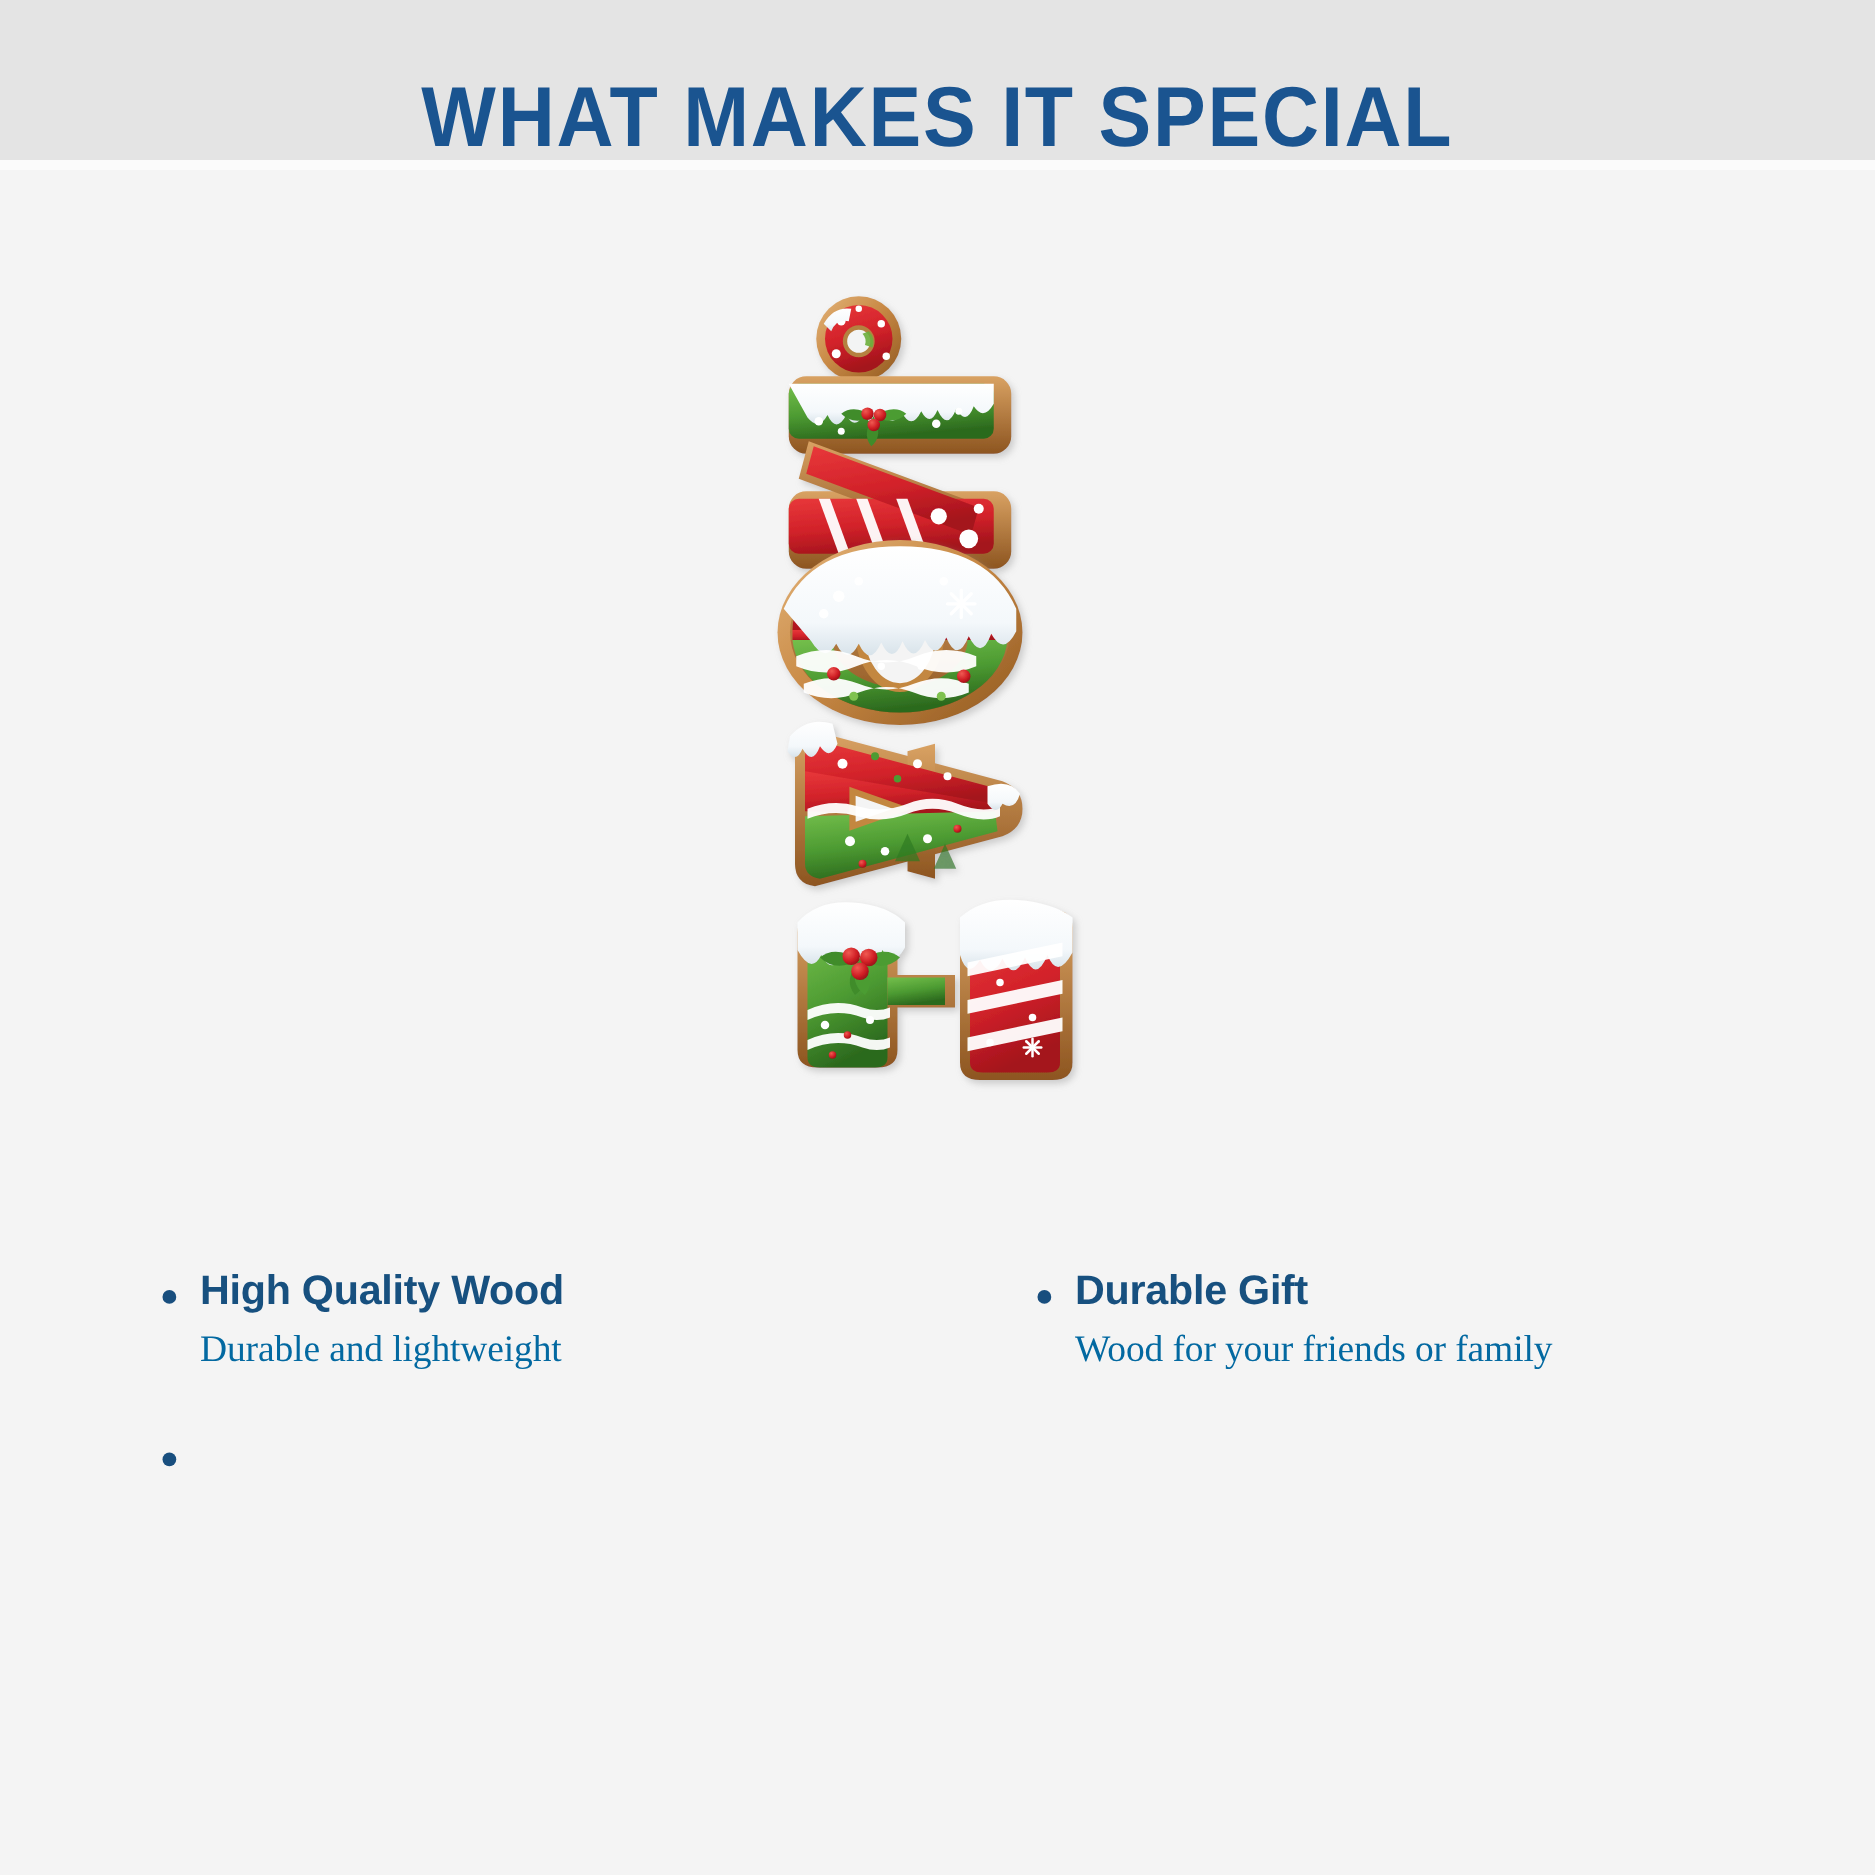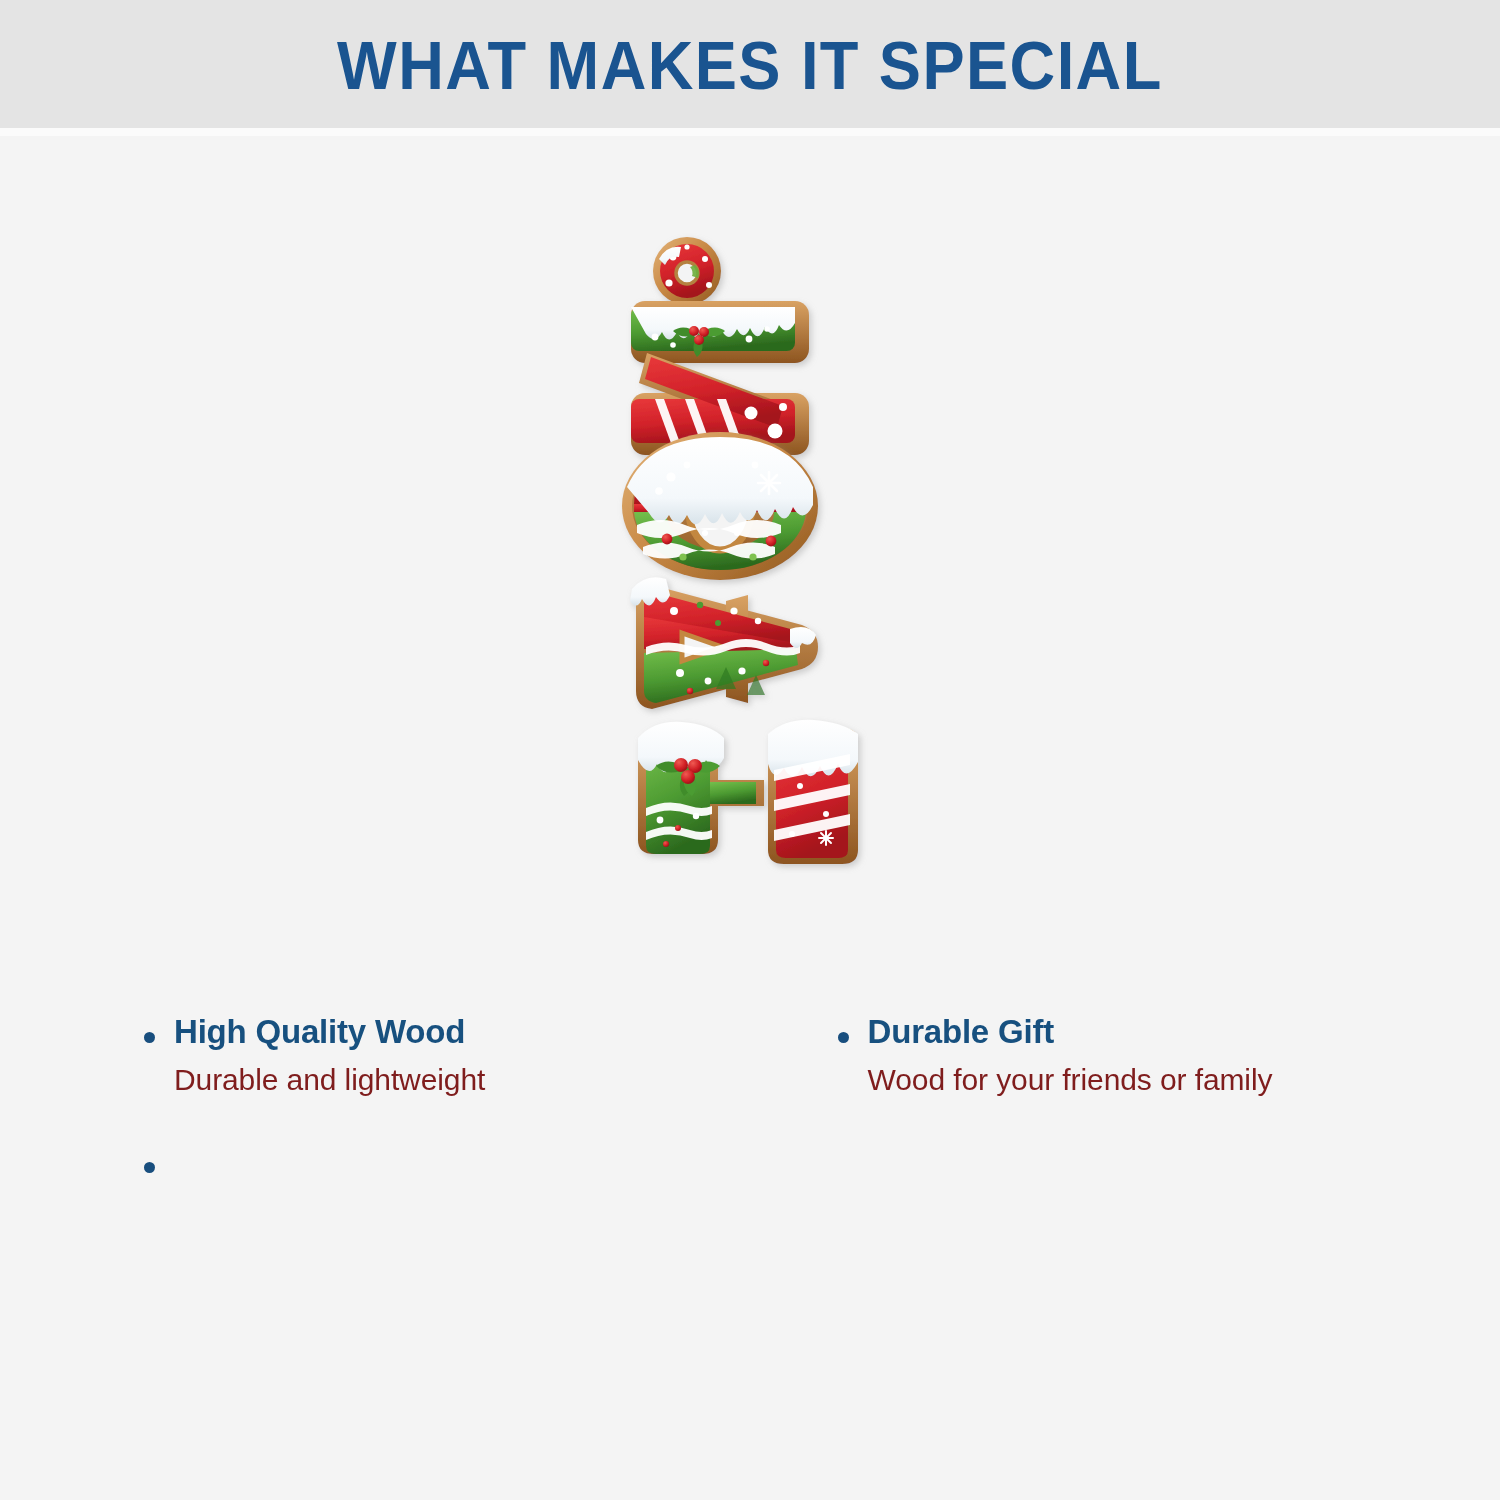--- a/index.html
+++ b/index.html
@@ -17,21 +17,21 @@
 
   
   .header-band {
     position: absolute;
     left: 0;
     top: 0;
     width: 1500px;
     height: 128px;
     background: #e4e4e4;
     display: flex;
-    align-items: center;
+    align-items: flex-end;
     justify-content: center;
   }
   .header-title {
     color: #1a5490;
     font-family: "Liberation Sans Narrow", "Liberation Sans", sans-serif;
     font-size: 68px;
     font-weight: bold;
     letter-spacing: 1.5px;
     transform: scaleX(0.93);
     transform-origin: center center;
@@ -79,21 +79,20 @@
     width: 1500px;
     height: 420px;
     display: flex;
   }
   .feature-col {
     box-sizing: border-box;
   }
   .feature-col.left {
     width: 700px;
     padding-left: 130px;
-    margin-left: 14px;
   }
   .feature-col.right {
     width: 800px;
     padding-left: 130px;
   }
 
   .feature-item {
     margin-bottom: 44px;
   }
   .feature-head {
@@ -111,28 +110,29 @@
   }
   .feature-title {
     color: #17507f;
     font-size: 33px;
     font-weight: bold;
     line-height: 1.2;
     letter-spacing: -0.2px;
     white-space: nowrap;
   }
   .feature-sub {
-    color: #7f1d1d;
+    color: #0369a1;
     font-size: 30px;
     font-weight: normal;
     line-height: 1.25;
     letter-spacing: -0.1px;
     margin-left: 30px;
     margin-top: 9px;
     white-space: nowrap;
+    font-family: Liberation Serif, serif;
   }
 </style>
 </head>
 <body>
 
 <div class="header-band">
   <div class="header-title">WHAT MAKES IT SPECIAL</div>
 </div>
 <div class="header-gap"></div>
 

